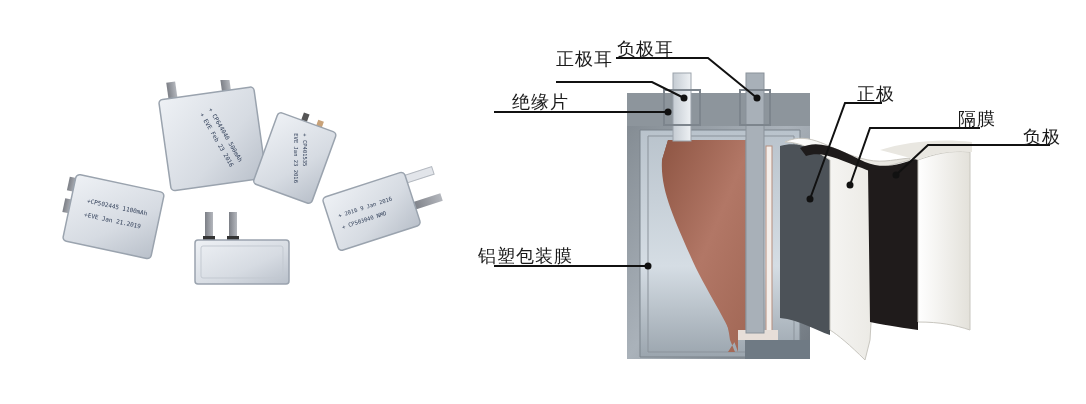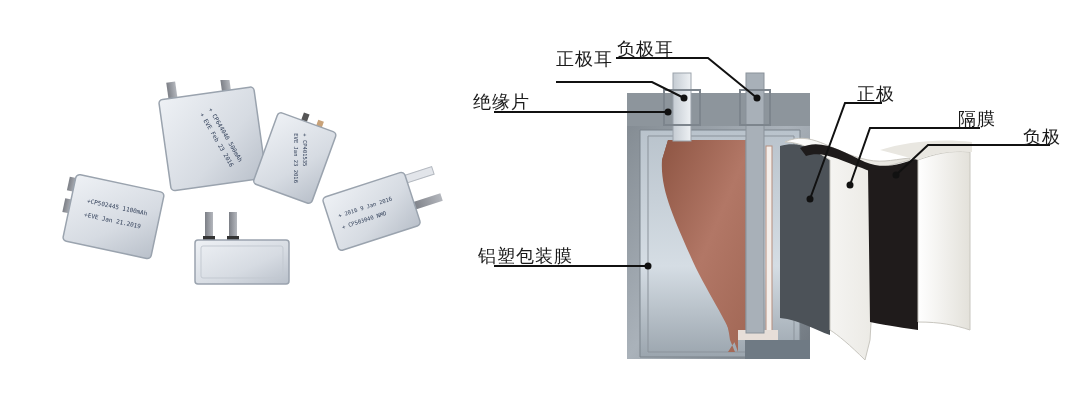--- a/index.html
+++ b/index.html
@@ -152,18 +152,18 @@
       <circle cx="668" cy="112" r="3.5"></circle>
       <circle cx="648" cy="266" r="3.5"></circle>
       <circle cx="810" cy="199" r="3.5"></circle>
       <circle cx="850" cy="185" r="3.5"></circle>
       <circle cx="896" cy="175" r="3.5"></circle>
     </g>
   </svg>
 
   <span class="label" style="left:617px;top:37px;">负极耳</span>
   <span class="label" style="left:556px;top:47px;">正极耳</span>
-  <span class="label" style="left:473px;top:90px;">绝缘片</span>
+  <span class="label" style="left:512px;top:90px;">绝缘片</span>
   <span class="label" style="left:478px;top:244px;">铝塑包装膜</span>
   <span class="label" style="left:857px;top:82px;">正极</span>
   <span class="label" style="left:958px;top:107px;">隔膜</span>
   <span class="label" style="left:1015px;top:125px;margin-left:8px;">负极</span>
 </div>
 
 </body></html>

